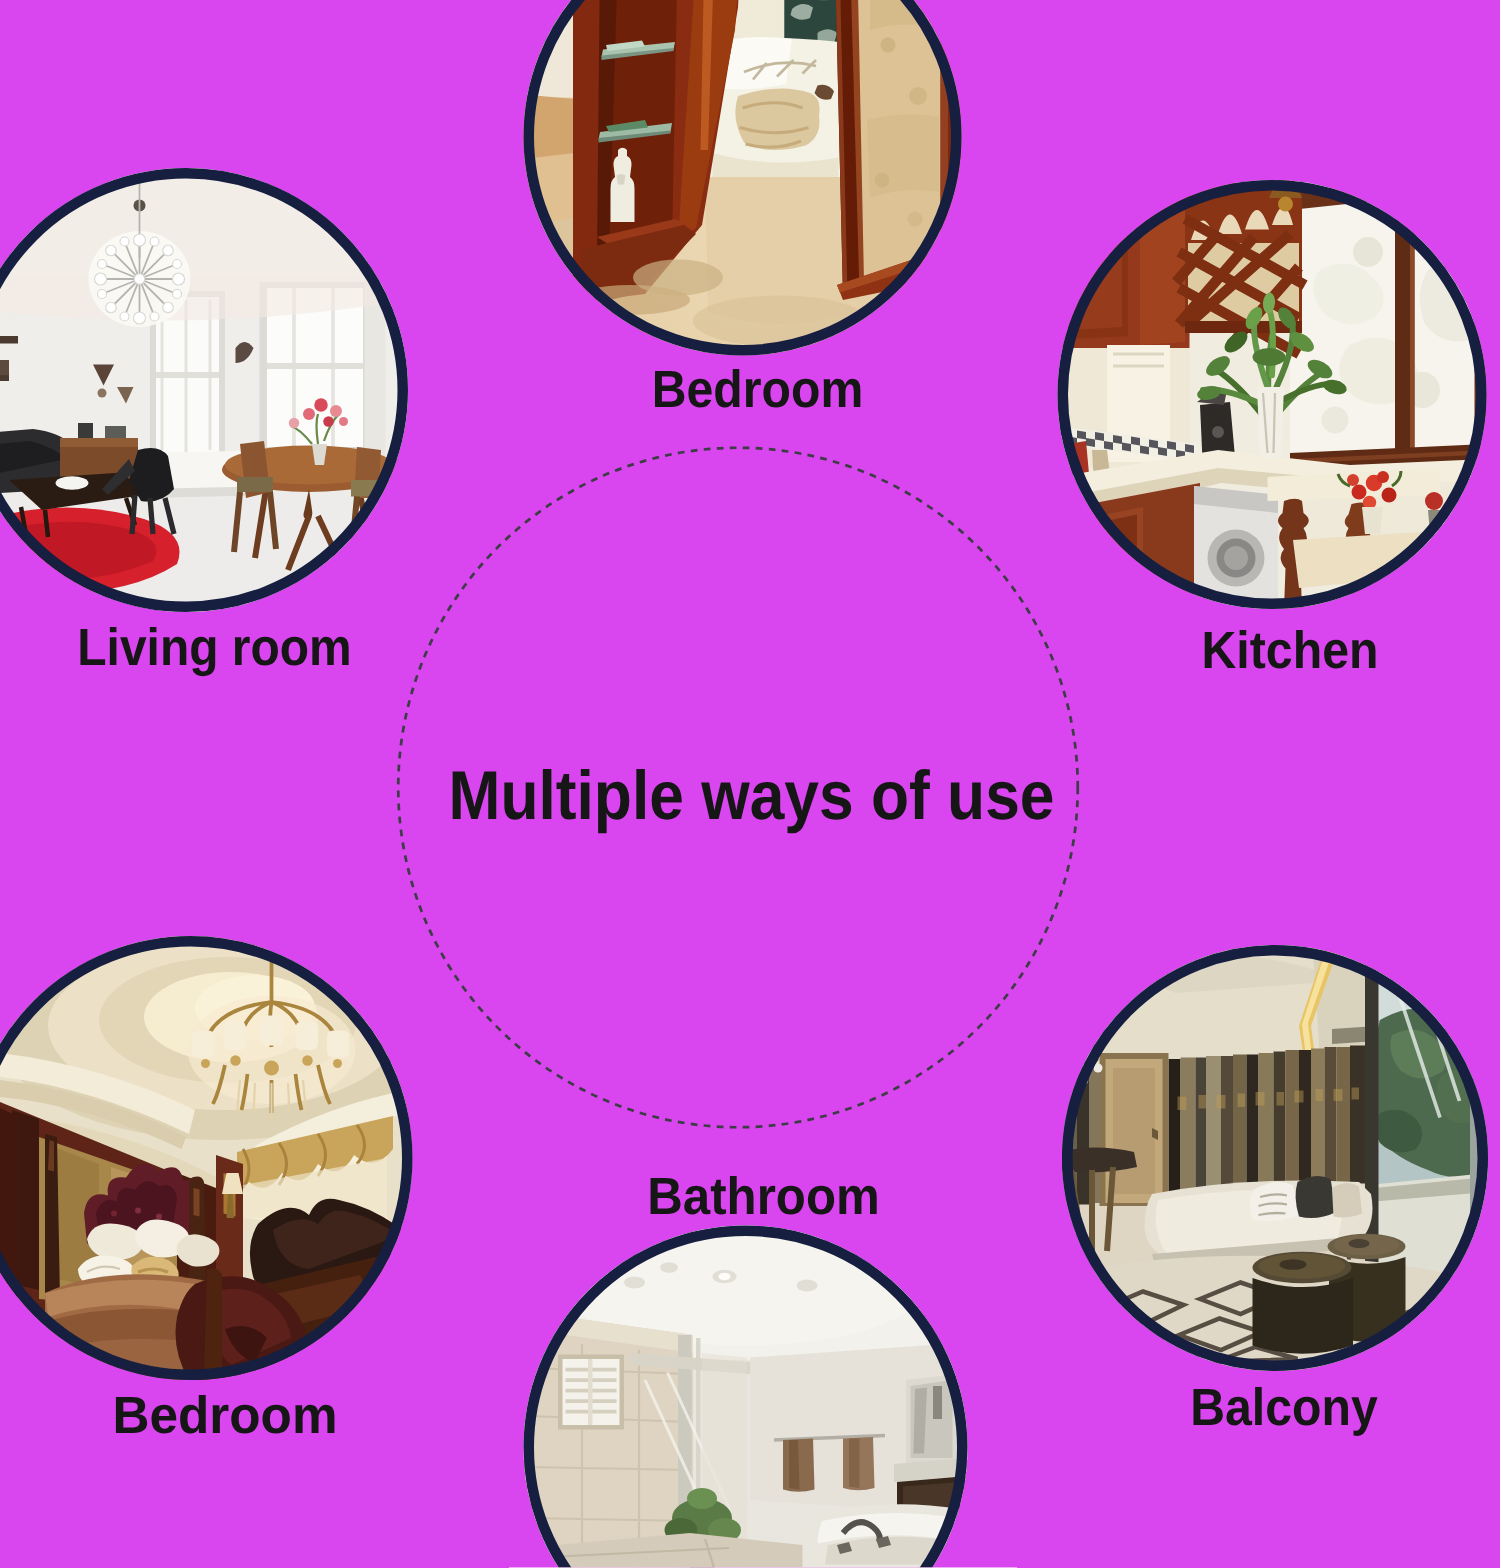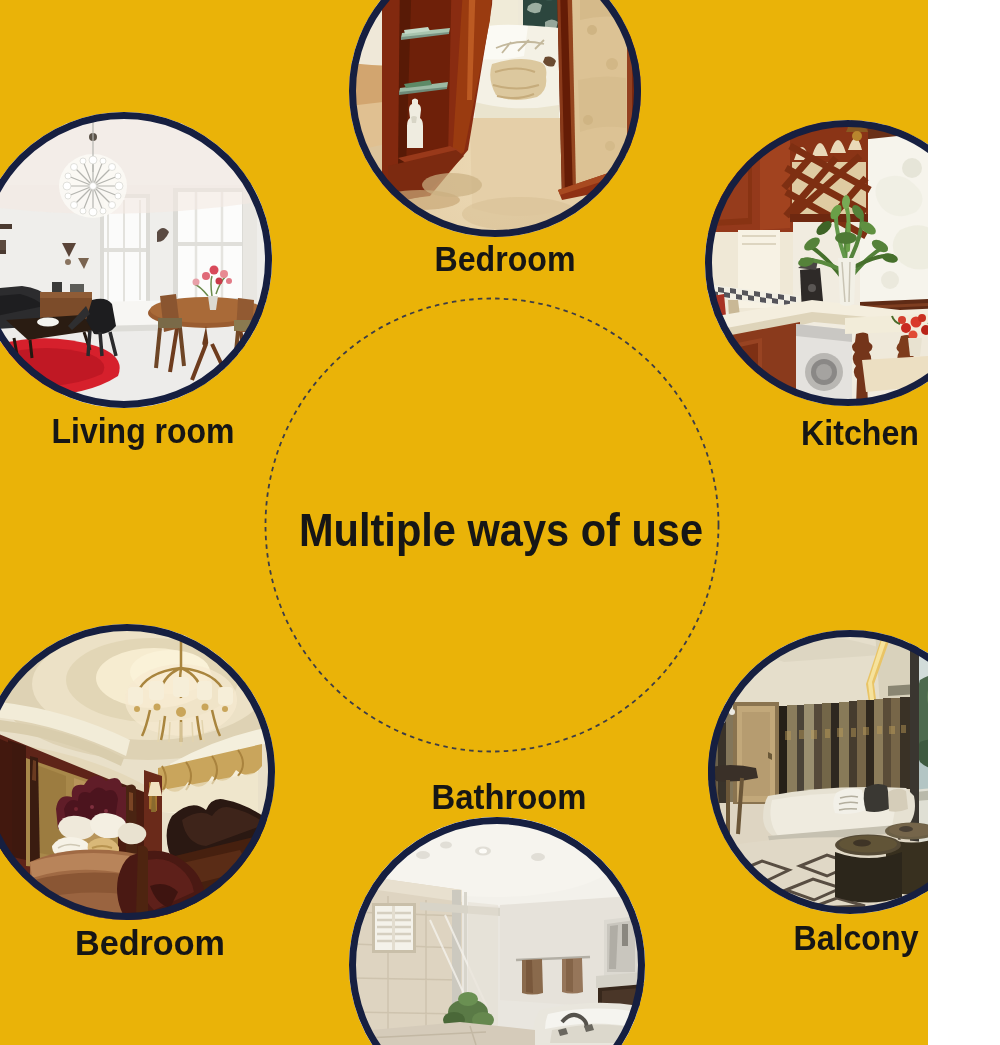--- a/index.html
+++ b/index.html
@@ -1,16 +1,16 @@
 <!DOCTYPE html>
 <html><head>
 <meta charset="utf-8">
 <style>
 html,body{margin:0;padding:0;background:#ffffff;}
-#page{position:relative;width:928px;height:1045px;background:#eab308;overflow:hidden;
+#page{position:relative;width:1000px;height:1045px;background:#d946ef;overflow:hidden;
 font-family:"Liberation Sans",sans-serif;}
 svg{position:absolute;left:0;top:0;}
 </style>
 </head>
 <body>
 <div id="page">
 <svg width="1000" height="1045" viewBox="0 0 1000 1045">
 <defs>
 <clipPath id="cTop">
           <circle cx="495" cy="91" r="146"></circle>

